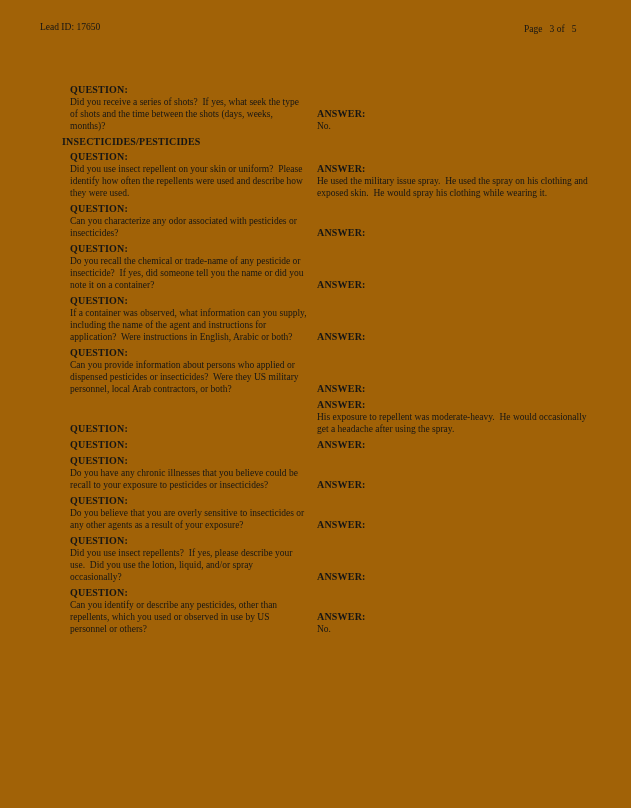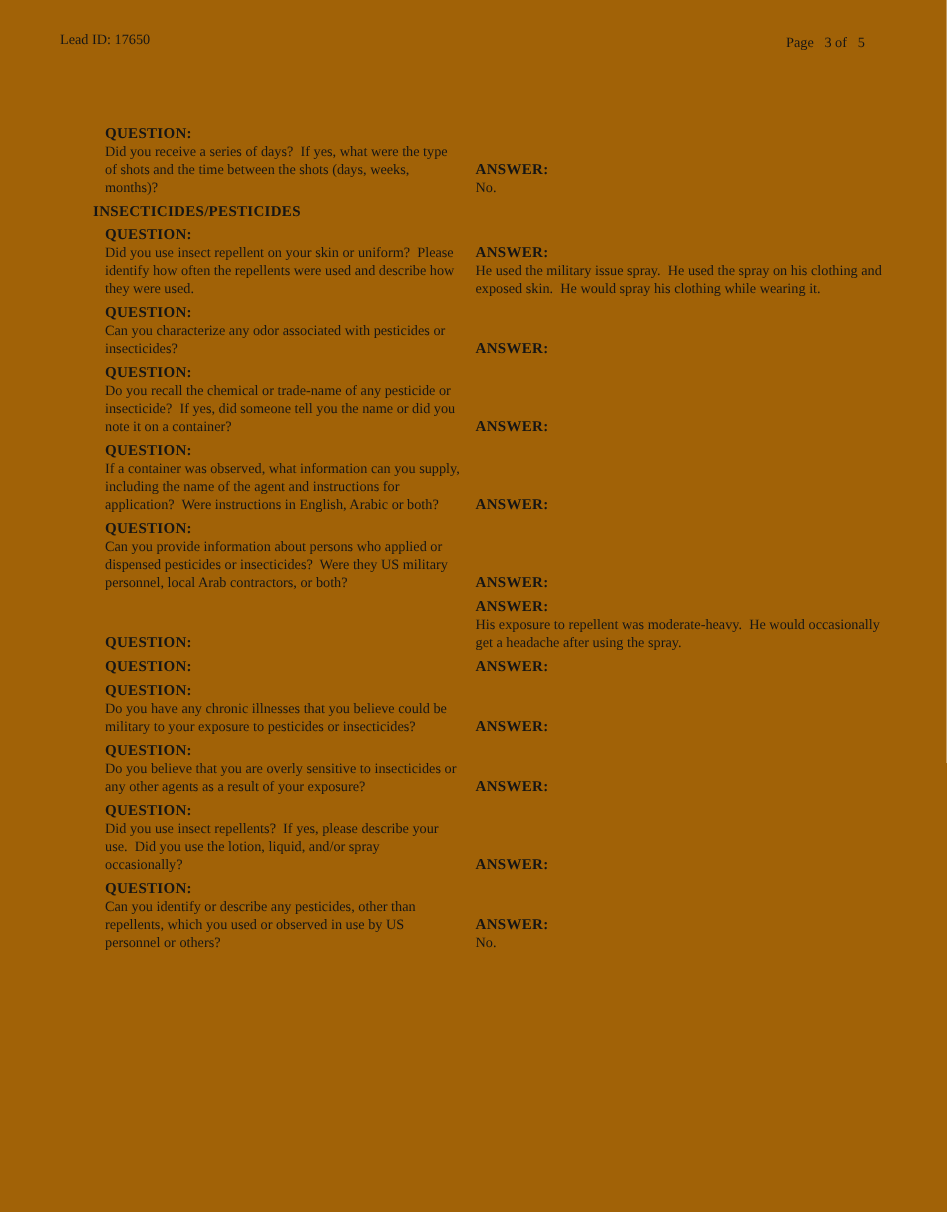--- a/index.html
+++ b/index.html
@@ -82,21 +82,21 @@
 <div class="page">
 
   <div class="lead-id">Lead ID: 17650</div>
   <div class="page-indicator">Page   3 of   5</div>
 
   <div class="main">
 
     <div class="qa-row">
       <div class="q-col">
         <div class="lbl">QUESTION:</div>
-        <div class="txt">Did you receive a series of days?  If yes, what were the type of shots and the time between the shots (days, weeks, months)?</div>
+        <div class="txt">Did you receive a series of shots?  If yes, what seek the type of shots and the time between the shots (days, weeks, months)?</div>
       </div>
       <div class="a-col">
         <div class="lbl">ANSWER:</div>
         <div class="txt">No.</div>
       </div>
     </div>
 
     <div class="section-heading">INSECTICIDES/PESTICIDES</div>
 
     <div class="qa-row">
@@ -170,21 +170,21 @@
       </div>
       <div class="a-col">
         <div class="lbl">ANSWER:</div>
         <div class="txt"></div>
       </div>
     </div>
 
     <div class="qa-row">
       <div class="q-col">
         <div class="lbl">QUESTION:</div>
-        <div class="txt">Do you have any chronic illnesses that you believe could be military to your exposure to pesticides or insecticides?</div>
+        <div class="txt">Do you have any chronic illnesses that you believe could be recall to your exposure to pesticides or insecticides?</div>
       </div>
       <div class="a-col">
         <div class="lbl">ANSWER:</div>
         <div class="txt"></div>
       </div>
     </div>
 
     <div class="qa-row">
       <div class="q-col">
         <div class="lbl">QUESTION:</div>

